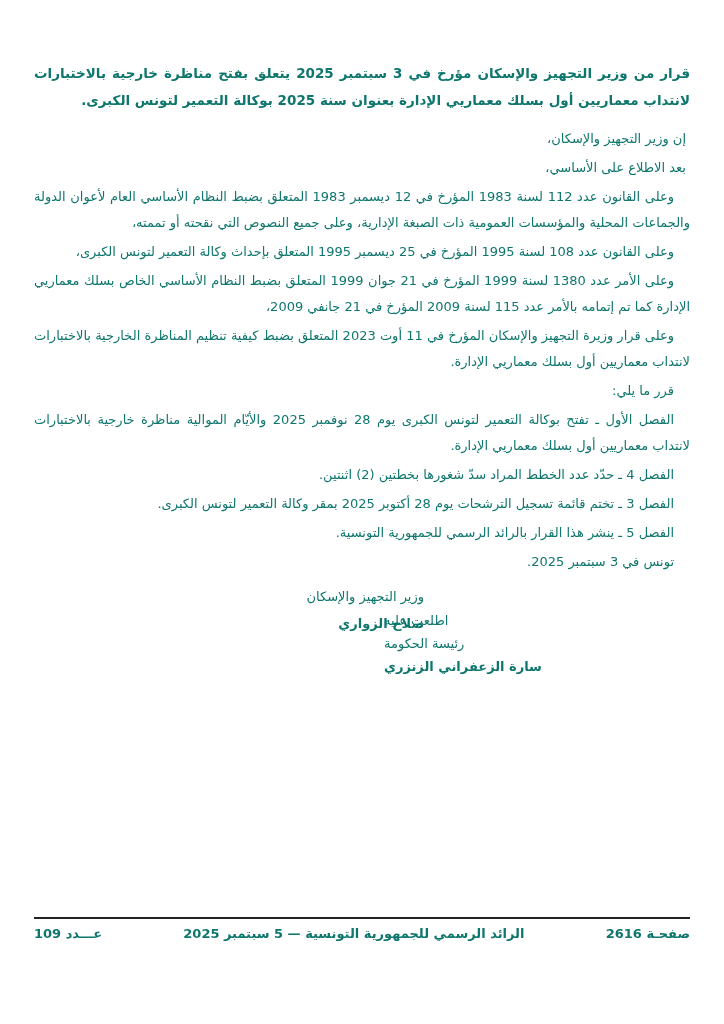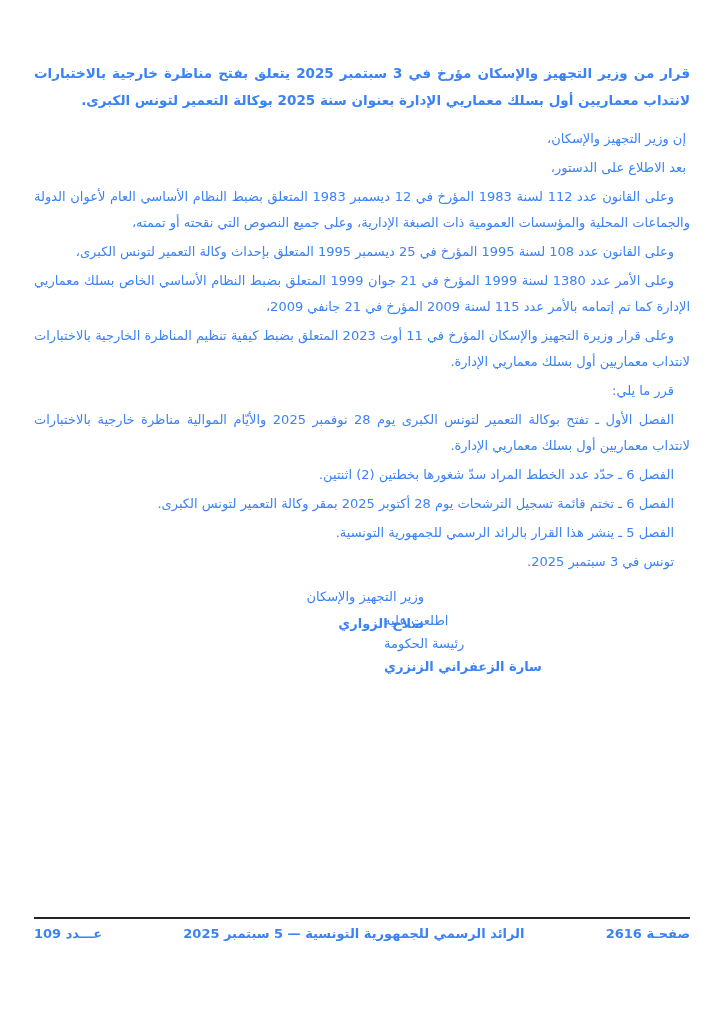--- a/index.html
+++ b/index.html
@@ -6,21 +6,21 @@
     margin: 0;
     padding: 0;
     background: #ffffff;
   }
   .page {
     position: relative;
     width: 724px;
     height: 1024px;
     margin: 0 auto;
     background: #ffffff;
-    color: #3b82f6;
+    color: #0f766e;
     font-family: "DejaVu Sans", sans-serif;
     direction: rtl;
     overflow: hidden;
     box-sizing: border-box;
     padding: 60px 34px 0 34px;
   }
   .decree-title {
     font-weight: bold;
     font-size: 13.5px;
     line-height: 27px;
@@ -77,32 +77,32 @@
   .footer-cell-left { flex: 0 0 auto; }
 </style>
 </head>
 <body>
 
 <div class="page">
 
   <h1 class="decree-title">قرار من وزير التجهيز والإسكان مؤرخ في 3 سبتمبر 2025 يتعلق بفتح مناظرة خارجية بالاختبارات لانتداب معماريين أول بسلك معماريي الإدارة بعنوان سنة 2025 بوكالة التعمير لتونس الكبرى.</h1>
 
   <p class="line no-indent">إن وزير التجهيز والإسكان،</p>
-  <p class="line no-indent">بعد الاطلاع على الدستور،</p>
+  <p class="line no-indent">بعد الاطلاع على الأساسي،</p>
 
   <p class="line">وعلى القانون عدد 112 لسنة 1983 المؤرخ في 12 ديسمبر 1983 المتعلق بضبط النظام الأساسي العام لأعوان الدولة والجماعات المحلية والمؤسسات العمومية ذات الصبغة الإدارية، وعلى جميع النصوص التي نقحته أو تممته،</p>
   <p class="line">وعلى القانون عدد 108 لسنة 1995 المؤرخ في 25 ديسمبر 1995 المتعلق بإحداث وكالة التعمير لتونس الكبرى،</p>
   <p class="line">وعلى الأمر عدد 1380 لسنة 1999 المؤرخ في 21 جوان 1999 المتعلق بضبط النظام الأساسي الخاص بسلك معماريي الإدارة كما تم إتمامه بالأمر عدد 115 لسنة 2009 المؤرخ في 21 جانفي 2009،</p>
   <p class="line">وعلى قرار وزيرة التجهيز والإسكان المؤرخ في 11 أوت 2023 المتعلق بضبط كيفية تنظيم المناظرة الخارجية بالاختبارات لانتداب معماريين أول بسلك معماريي الإدارة.</p>
 
   <p class="line">قرر ما يلي:</p>
 
   <p class="line">الفصل الأول ـ تفتح بوكالة التعمير لتونس الكبرى يوم 28 نوفمبر 2025 والأيّام الموالية مناظرة خارجية بالاختبارات لانتداب معماريين أول بسلك معماريي الإدارة.</p>
-  <p class="line">الفصل 6 ـ حدّد عدد الخطط المراد سدّ شغورها بخطتين (2) اثنتين.</p>
-  <p class="line">الفصل 6 ـ تختم قائمة تسجيل الترشحات يوم 28 أكتوبر 2025 بمقر وكالة التعمير لتونس الكبرى.</p>
+  <p class="line">الفصل 4 ـ حدّد عدد الخطط المراد سدّ شغورها بخطتين (2) اثنتين.</p>
+  <p class="line">الفصل 3 ـ تختم قائمة تسجيل الترشحات يوم 28 أكتوبر 2025 بمقر وكالة التعمير لتونس الكبرى.</p>
   <p class="line">الفصل 5 ـ ينشر هذا القرار بالرائد الرسمي للجمهورية التونسية.</p>
 
   <p class="line">تونس في 3 سبتمبر 2025.</p>
 
   <div class="signatures">
     <div class="sig-minister">
       <div>وزير التجهيز والإسكان</div>
       <div class="sig-name">صلاح الزواري</div>
     </div>
     <div class="sig-seen">

